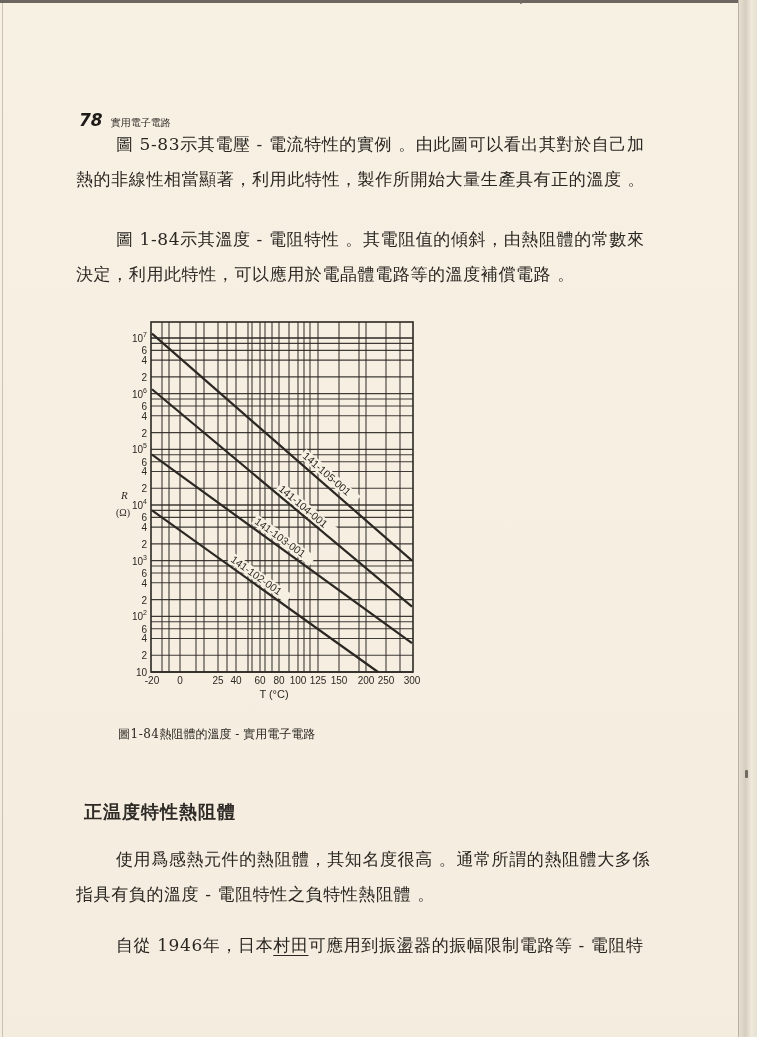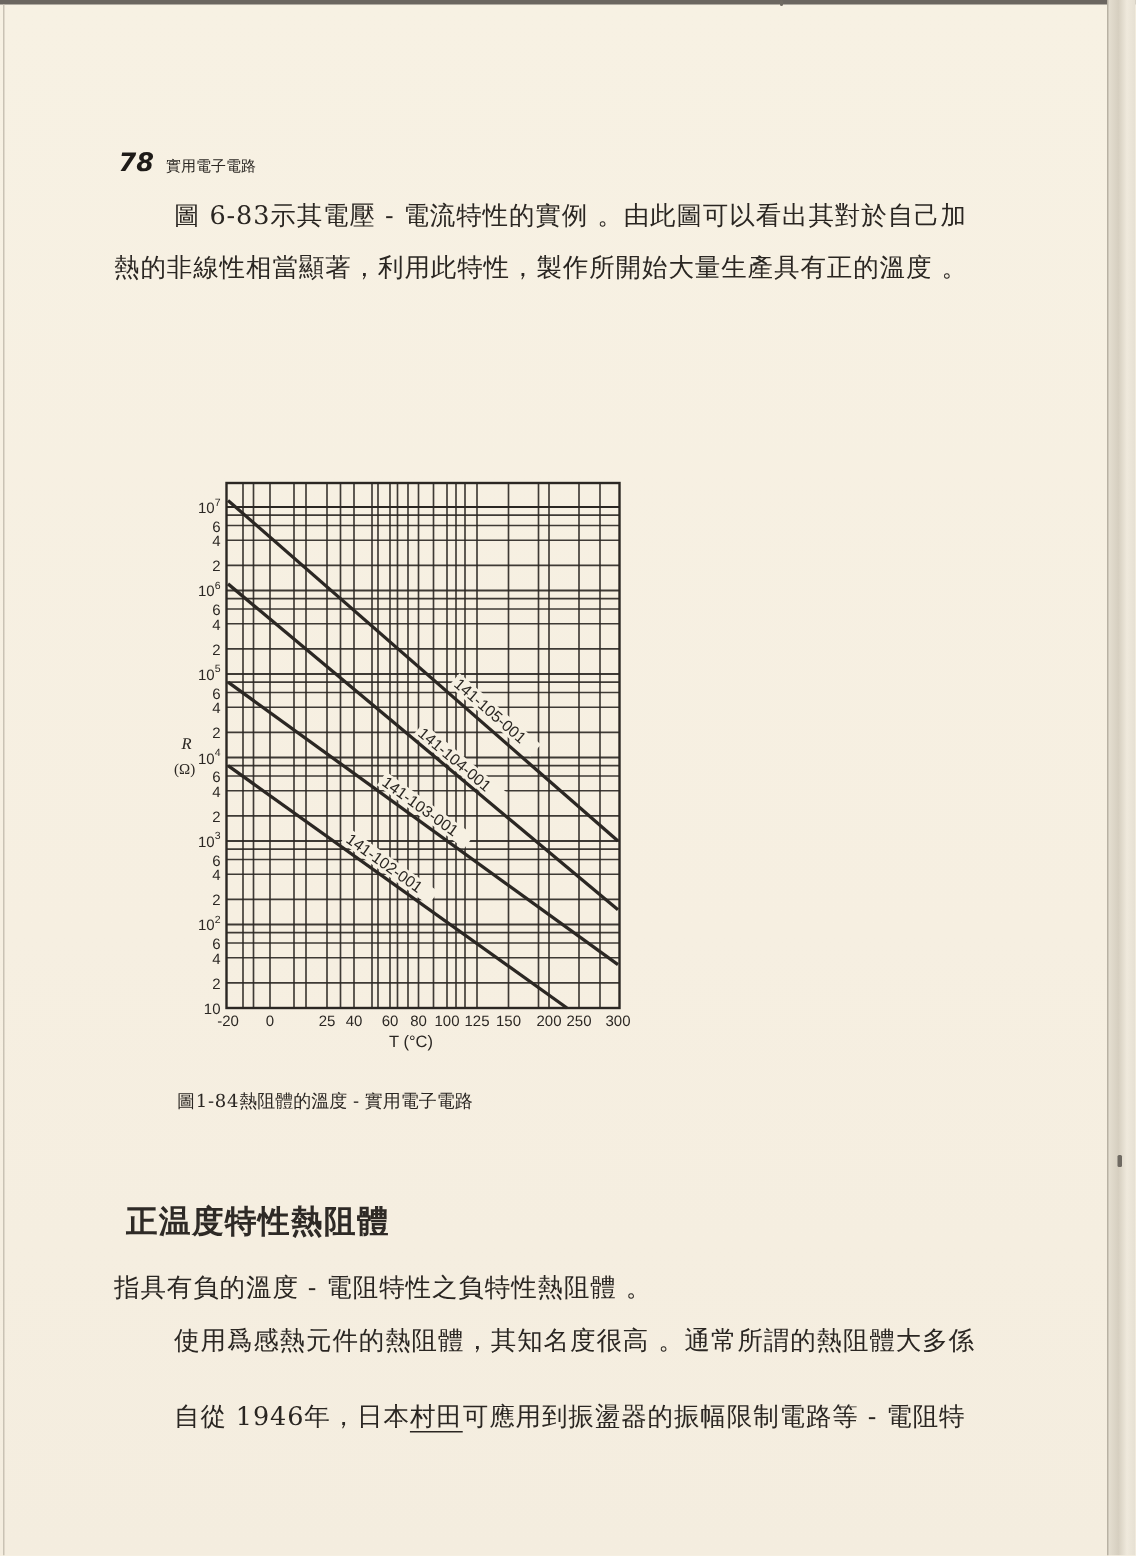--- a/index.html
+++ b/index.html
@@ -12,56 +12,60 @@
   .page {
     position:absolute; left:0; top:0; width:757px; height:1037px;
     background: linear-gradient(180deg,#f7f1e3 0%, #f6efe1 60%, #f4eddf 100%);
   }
   .top-shadow { position:absolute; left:0; top:0; width:757px; height:3px; background:#6b6660; }
   .left-edge { position:absolute; left:2px; top:3px; width:1px; height:1034px; background:#c9c2b4; }
   .right-edge { position:absolute; left:738px; top:0; width:19px; height:1037px;
     background: linear-gradient(90deg,#e7e1d3 0%, #d6cfc0 40%, #efe9dc 70%, #e6e0d3 100%); }
   .right-edge-line { position:absolute; left:738px; top:0; width:1px; height:1037px; background:#b8b1a3; }
 
-  .header { position:absolute; left:79px; top:99px; height:20px; display:flex; align-items:baseline; }
+  .header { position:absolute; left:79px; top:110px; height:20px; display:flex; align-items:baseline; }
   .page-num { font-family:"DejaVu Sans", sans-serif; font-weight:bold; font-style:italic; font-size:17px; color:#1e1b18; }
   .running-title { font-family:Liberation Mono, monospace; font-size:10px; margin-left:8px; color:#2a2622; }
 
   .para { position:absolute; left:82px; width:590px; font-size:17px; line-height:35px; letter-spacing:0.6px; color:#2a2622; }
   .para .indent { display:inline-block; width:34px; }
 
   .chart-wrap { position:absolute; left:0; top:0; width:757px; height:1037px; pointer-events:none; }
   .chart-wrap svg { position:absolute; left:0; top:0; }
 
   .caption { position:absolute; left:118px; top:726px; font-size:12px; display:flex; gap:0; color:#2a2622; }
   .caption .fig { letter-spacing:0.5px; }
 
-  .section-title { position:absolute; left:84px; top:800px; font-family:"DejaVu Sans", sans-serif; font-size:21px; font-weight:bold; letter-spacing:1px; color:#2e2a26; }
+  .section-title { position:absolute; left:84px; top:800px; font-family:"DejaVu Sans", sans-serif; font-size:18px; font-weight:bold; letter-spacing:1px; color:#2e2a26; }
   .underline { text-decoration:underline; text-underline-offset:4px;text-align:right; }
   .speck { position:absolute; width:2px; height:2px; background:#9c968a; border-radius:1px; }
 </style>
 </head>
 <body>
 
 <div class="page">
   <div class="top-shadow"></div>
   <div class="left-edge"></div>
   <div class="right-edge"></div>
   <div class="right-edge-line"></div>
 
   <div class="header">
     <span class="page-num">78</span>
     <span class="running-title">實用電子電路</span>
   </div>
 
   <div class="para" style="top:127px;">
-    <div><span class="indent"></span><span>圖 6-83示其電壓 - 電流特性的實例 。由此圖可以看出其對於自己加</span></div>
+    <div><span class="indent"></span><span>圖 5-83示其電壓 - 電流特性的實例 。由此圖可以看出其對於自己加</span></div>
     <div style="margin-left:-6px;"><span>熱的非線性相當顯著，利用此特性，製作所開始大量生產具有正的溫度 。</span></div>
   </div>
 
+  <div class="para" style="top:222px;">
+    <div><span class="indent"></span><span>圖 1-84示其溫度 - 電阻特性 。其電阻值的傾斜，由熱阻體的常數來</span></div>
+    <div style="margin-left:-6px;"><span>決定，利用此特性，可以應用於電晶體電路等的溫度補償電路 。</span></div>
+  </div>
 
   <div class="chart-wrap">
     <svg id="chart-svg" width="757" height="1037" viewBox="0 0 757 1037">
         <g>
           <line x1="162" y1="322" x2="162" y2="672" stroke="#2b2723" stroke-width="1.1" opacity="0.9"></line>
           <line x1="169" y1="322" x2="169" y2="672" stroke="#2b2723" stroke-width="1.1" opacity="0.9"></line>
           <line x1="180" y1="322" x2="180" y2="672" stroke="#2b2723" stroke-width="1.1" opacity="0.9"></line>
           <line x1="196" y1="322" x2="196" y2="672" stroke="#2b2723" stroke-width="1.1" opacity="0.9"></line>
           <line x1="204" y1="322" x2="204" y2="672" stroke="#2b2723" stroke-width="1.1" opacity="0.9"></line>
           <line x1="218" y1="322" x2="218" y2="672" stroke="#2b2723" stroke-width="1.1" opacity="0.9"></line>
@@ -180,22 +184,22 @@
   </div>
 
   <div class="caption">
     <span class="fig">圖1-84</span>
     <span>熱阻體的溫度 - 實用電子電路</span>
   </div>
 
   <div class="section-title">正温度特性熱阻體</div>
 
   <div class="para" style="top:842px;">
+    <div><span class="indent"></span><span>使用爲感熱元件的熱阻體，其知名度很高 。通常所謂的熱阻體大多係</span></div>
     <div style="margin-left:-6px;"><span>指具有負的溫度 - 電阻特性之負特性熱阻體 。</span></div>
-    <div><span class="indent"></span><span>使用爲感熱元件的熱阻體，其知名度很高 。通常所謂的熱阻體大多係</span></div>
   </div>
 
   <div class="para" style="top:928px;">
     <div><span class="indent"></span><span>自從 1946年，日本</span><span class="underline">村田</span><span>可應用到振盪器的振幅限制電路等 - 電阻特</span></div>
   </div>
 
   <div class="speck" style="left:745px; top:770px; height:8px; width:3px; background:#6f6a62;"></div>
   <div class="speck" style="left:520px; top:0px; height:4px; width:2px; background:#6f6a62;"></div>
 </div>
 

